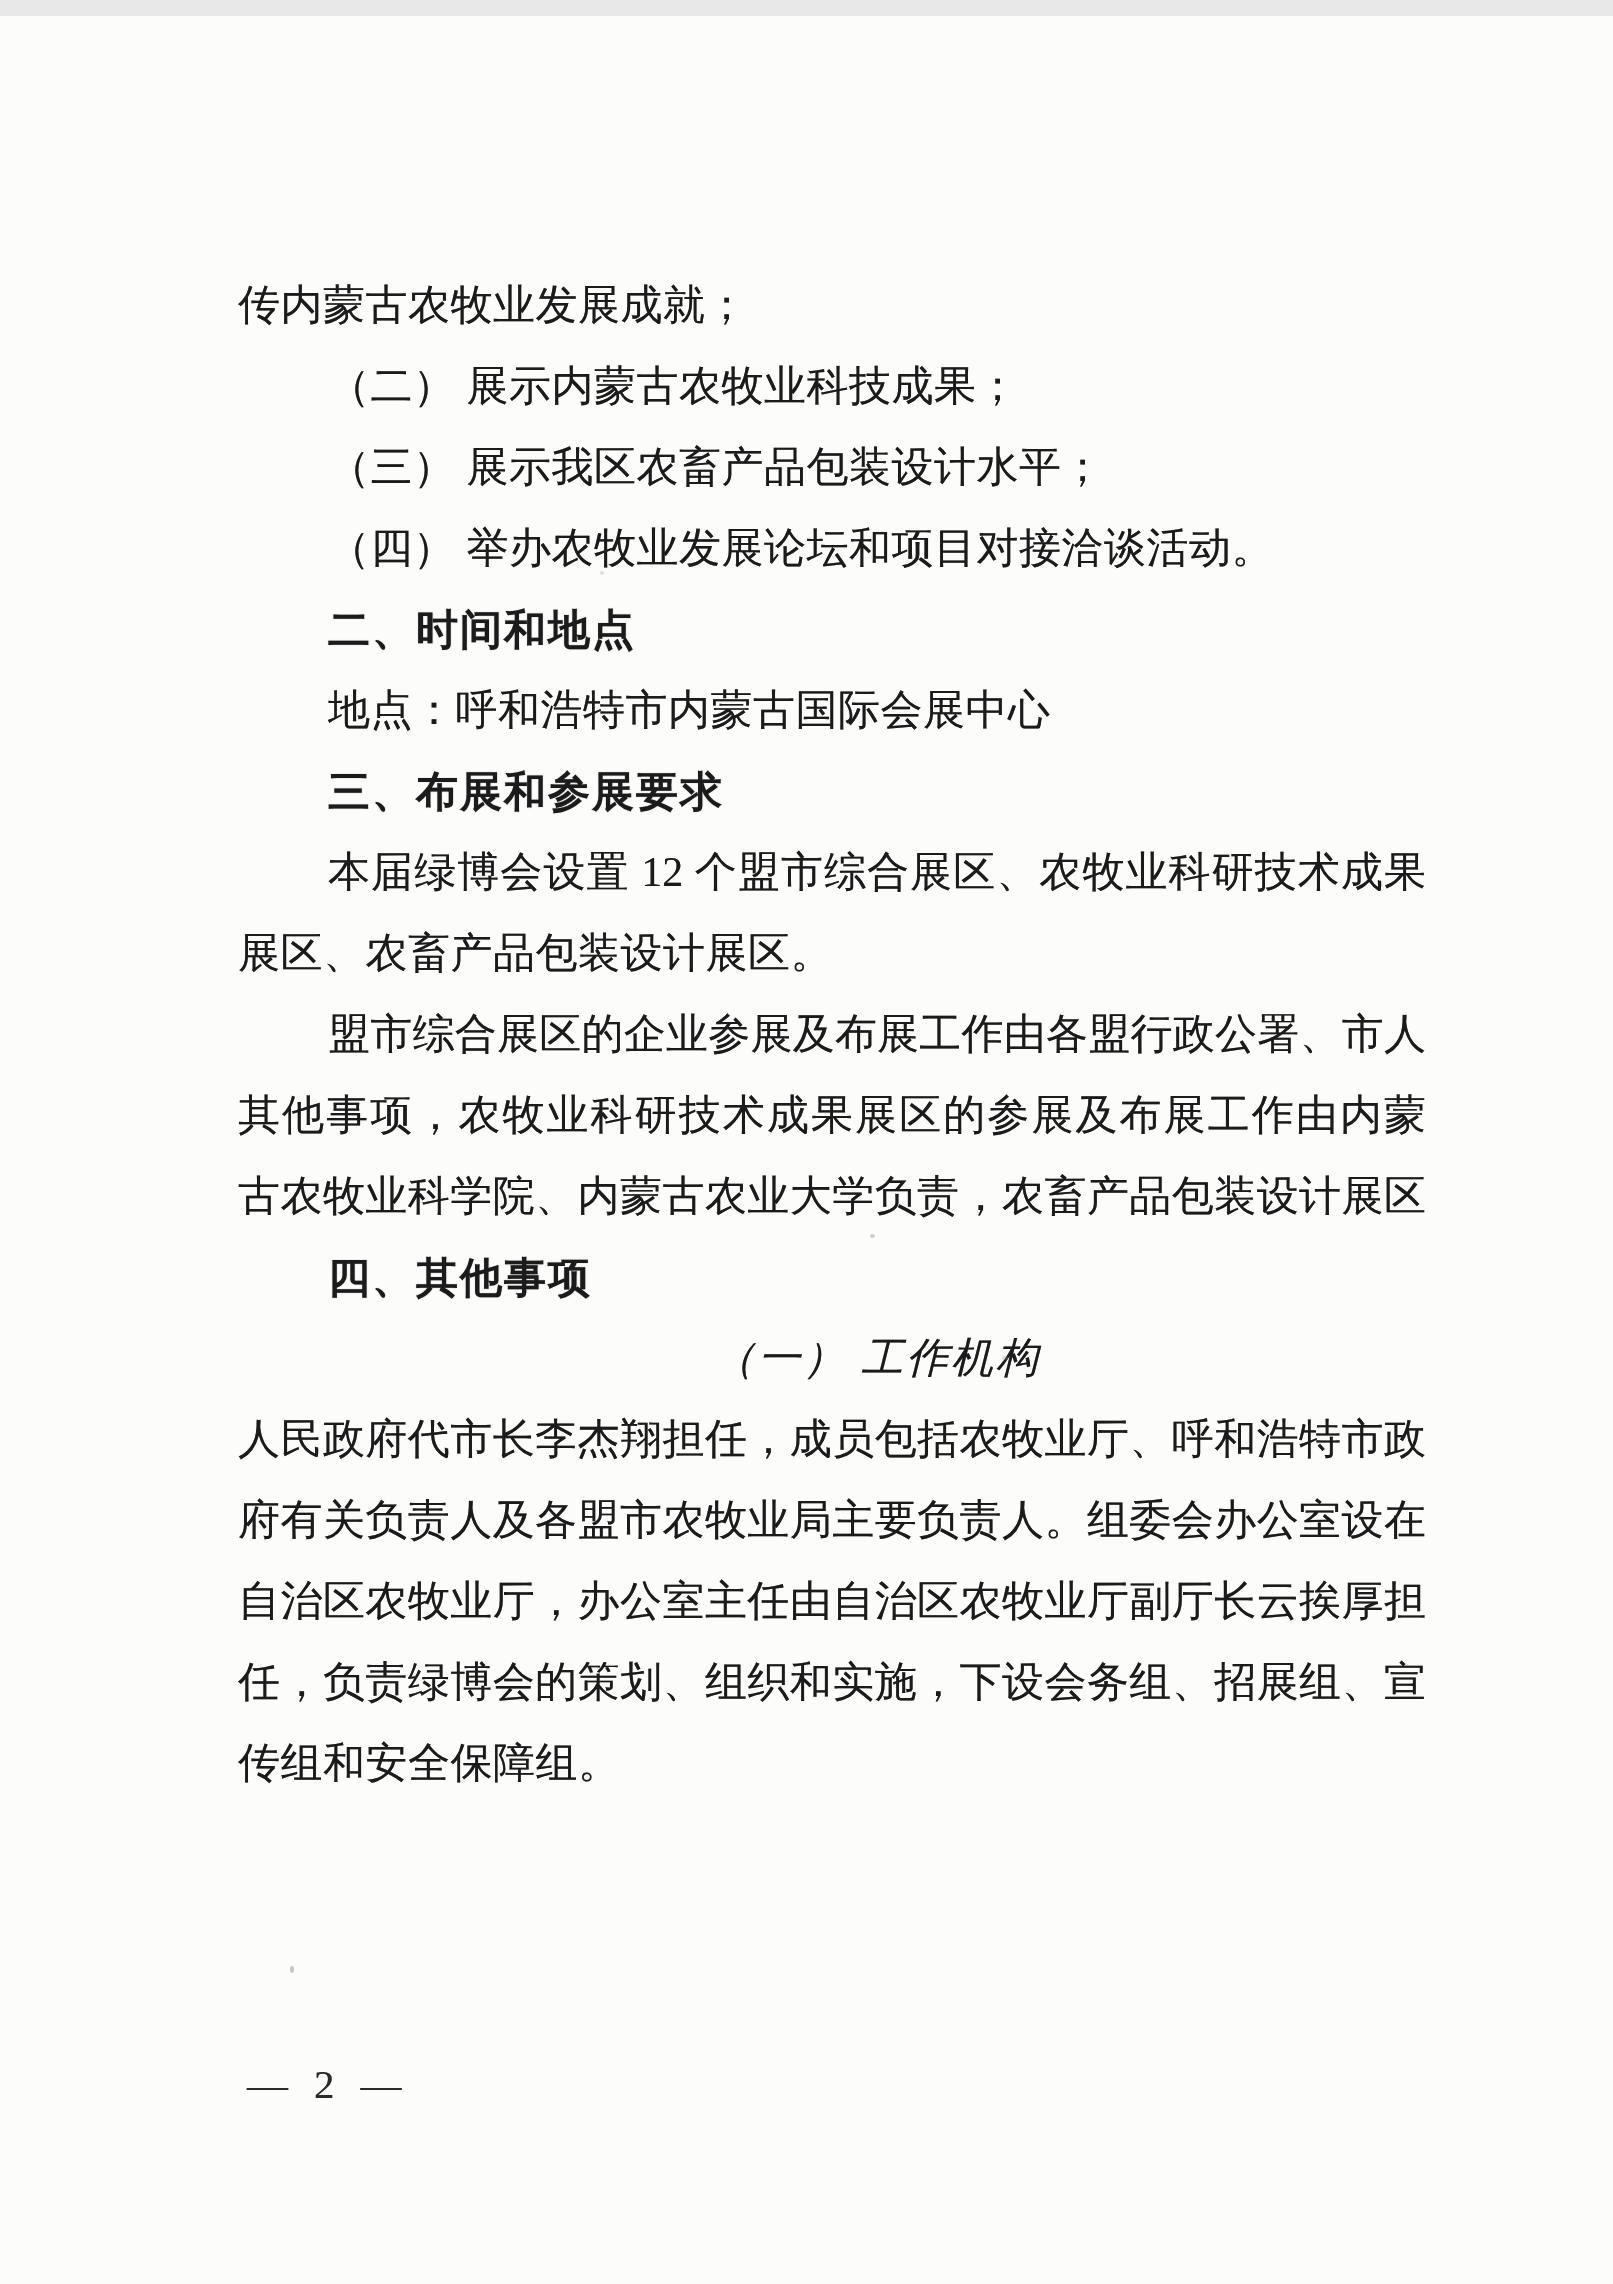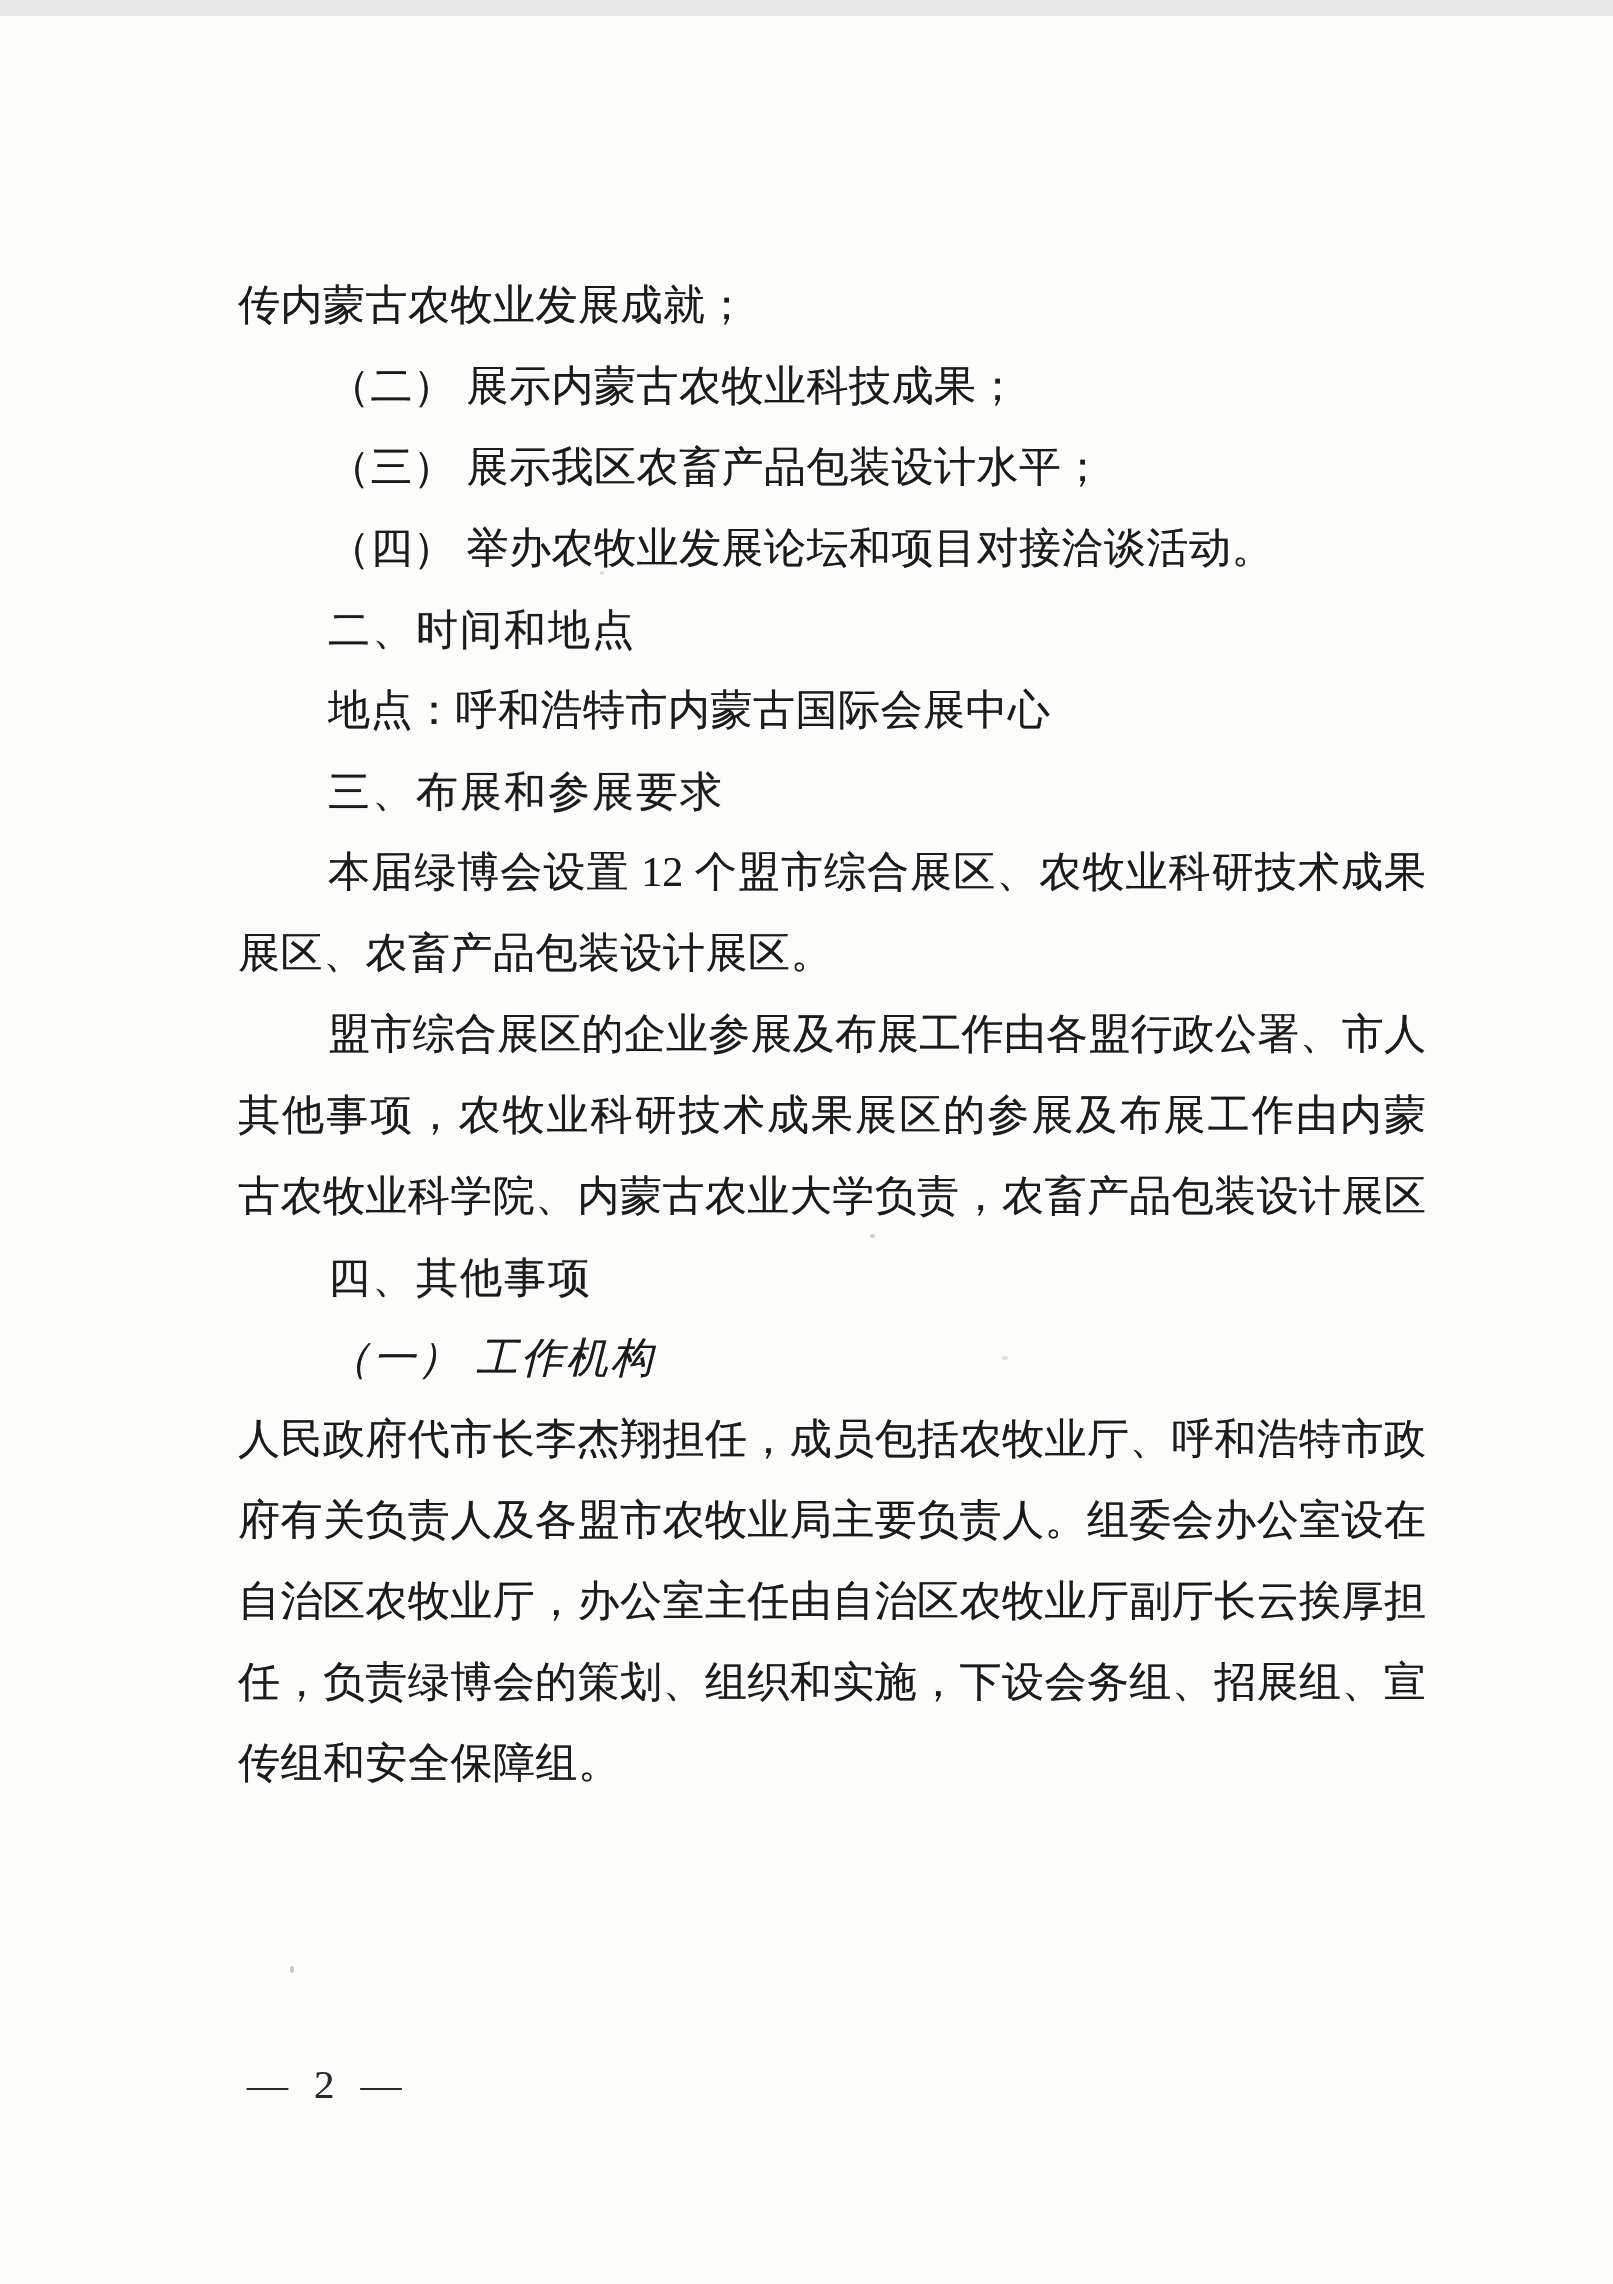--- a/index.html
+++ b/index.html
@@ -40,27 +40,28 @@
     text-align-last: justify;
     text-justify: inter-character;
     letter-spacing: 0;
   }
   .line.just.ind {
     padding-left: 0;
     text-indent: 90px;
   }
   .line.heading {
     font-family: "Liberation Sans", "DejaVu Sans", sans-serif;
-    font-weight: 400;
+    font-weight: 700;
     letter-spacing: 2px;
     text-shadow: 0 0 1px rgba(10,10,10,0.5);
   }
   .line.kaiti {
     font-style: italic;
     letter-spacing: 2.9px;
+    text-align: center;
   }
   .page-number {
     position: absolute;
     left: 247px;
     top: 2039px;
     height: 59px;
     line-height: 59px;
     font-size: 41px;
     word-spacing: 15.7px;
     color: #2a2a2a;

